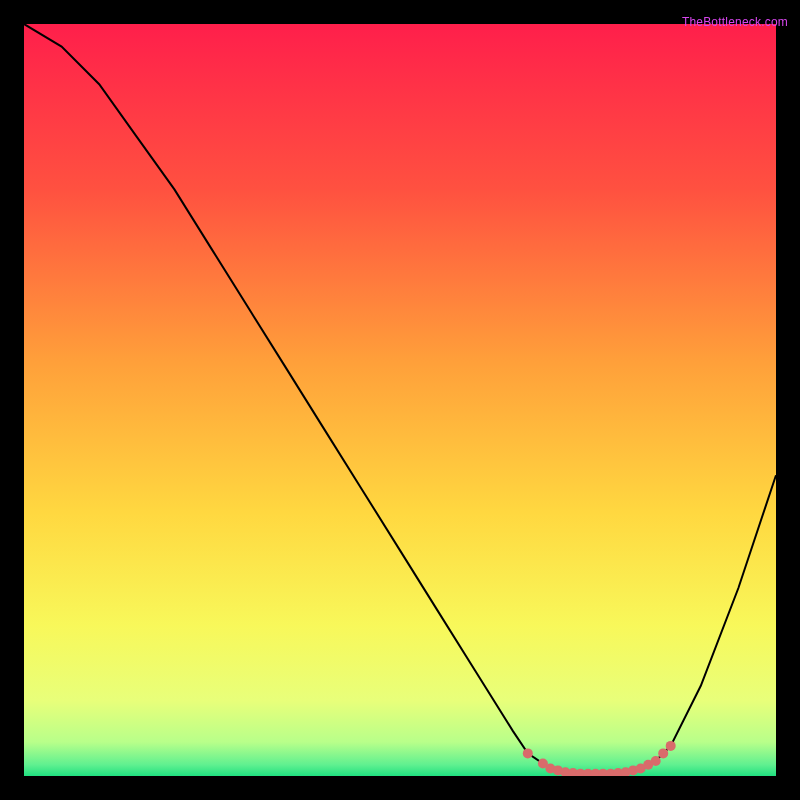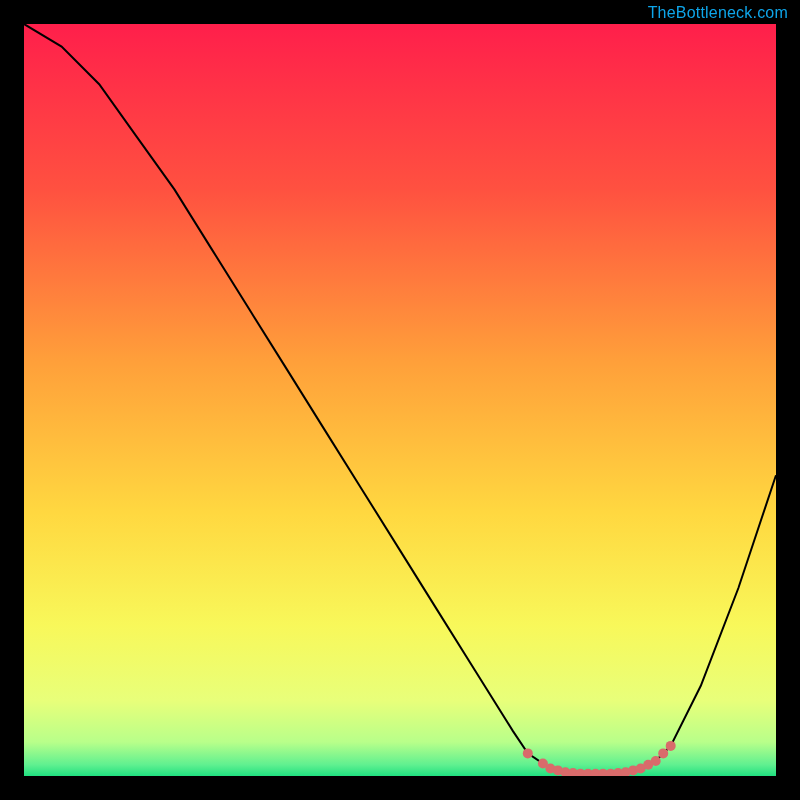--- a/index.html
+++ b/index.html
@@ -9,24 +9,24 @@
   }
   body {
     width: 800px;
     height: 800px;
     background: #000;
     position: relative;
     font-family: Arial, sans-serif;
   }
   .watermark {
     position: absolute;
-    top: 4px;
+    top: 15px;
     right: 12px;
-    color: #0ea5e9;
-    font-size: 16px;
+    color: #d946ef;
+    font-size: 12px;
     font-weight: normal;
     z-index: 10;
     letter-spacing: 0.2px;
   }
   .chart-area {
     position: absolute;
     top: 24px;
     left: 24px;
     width: 752px;
     height: 752px;

